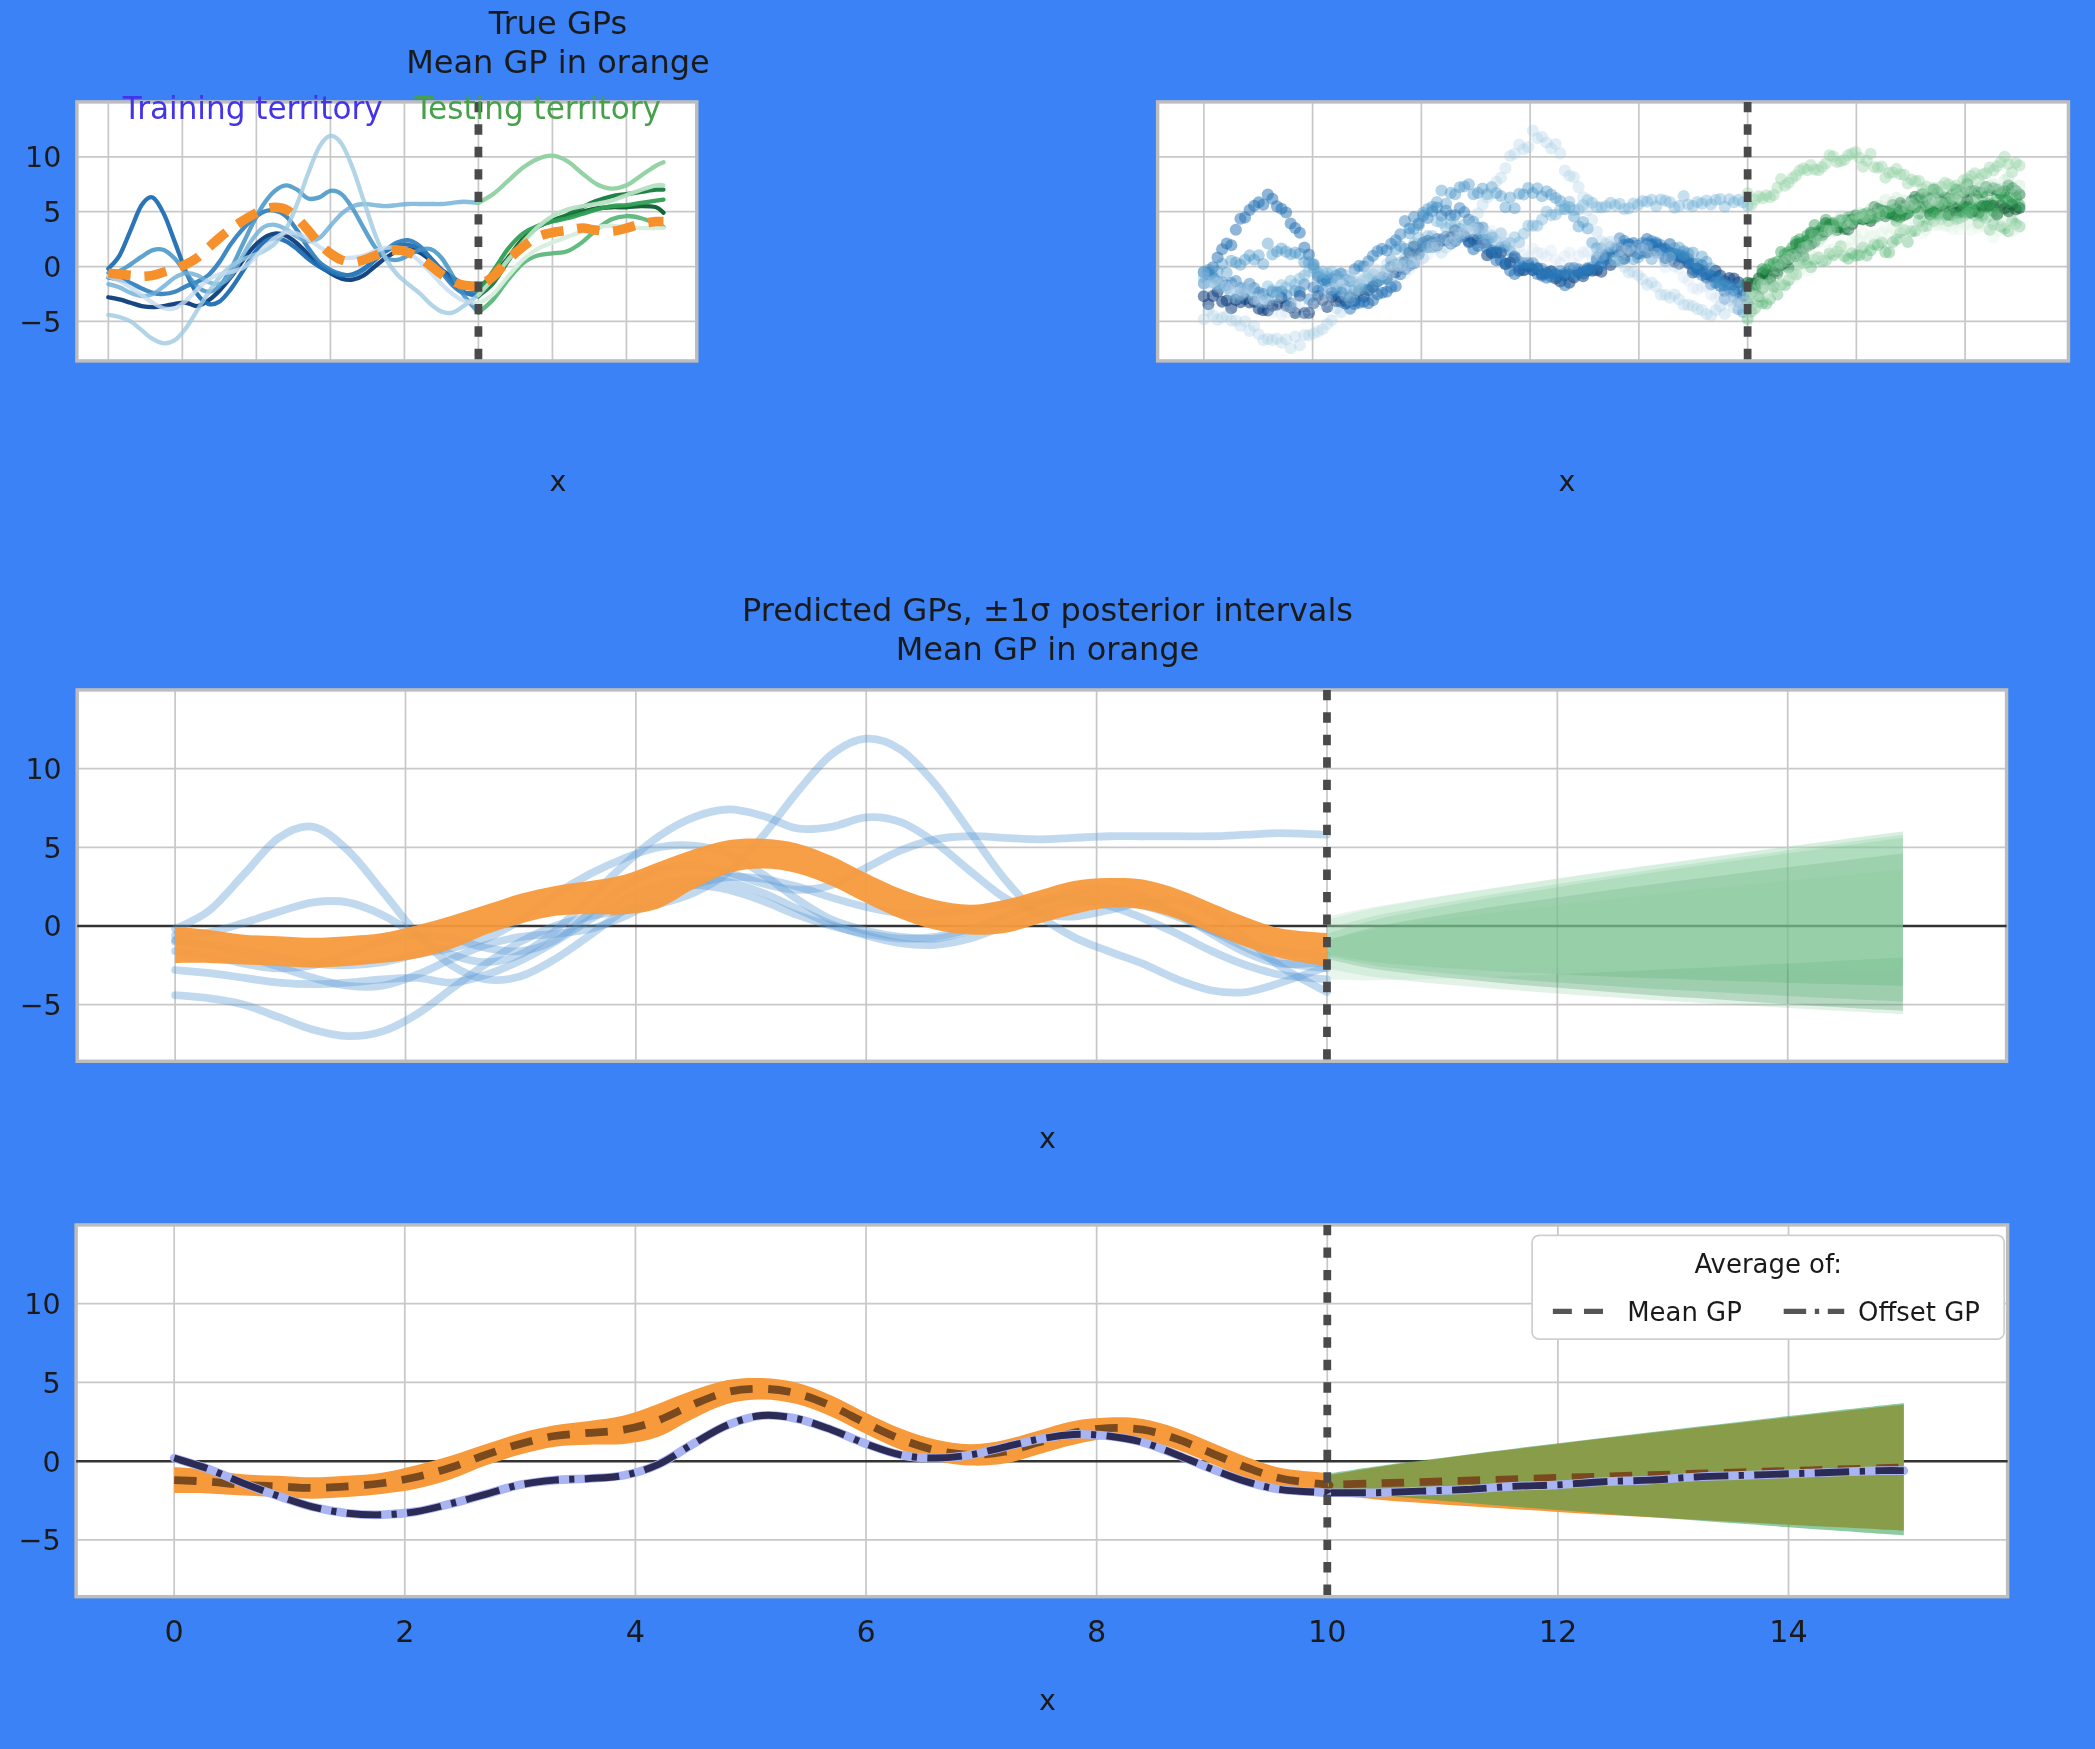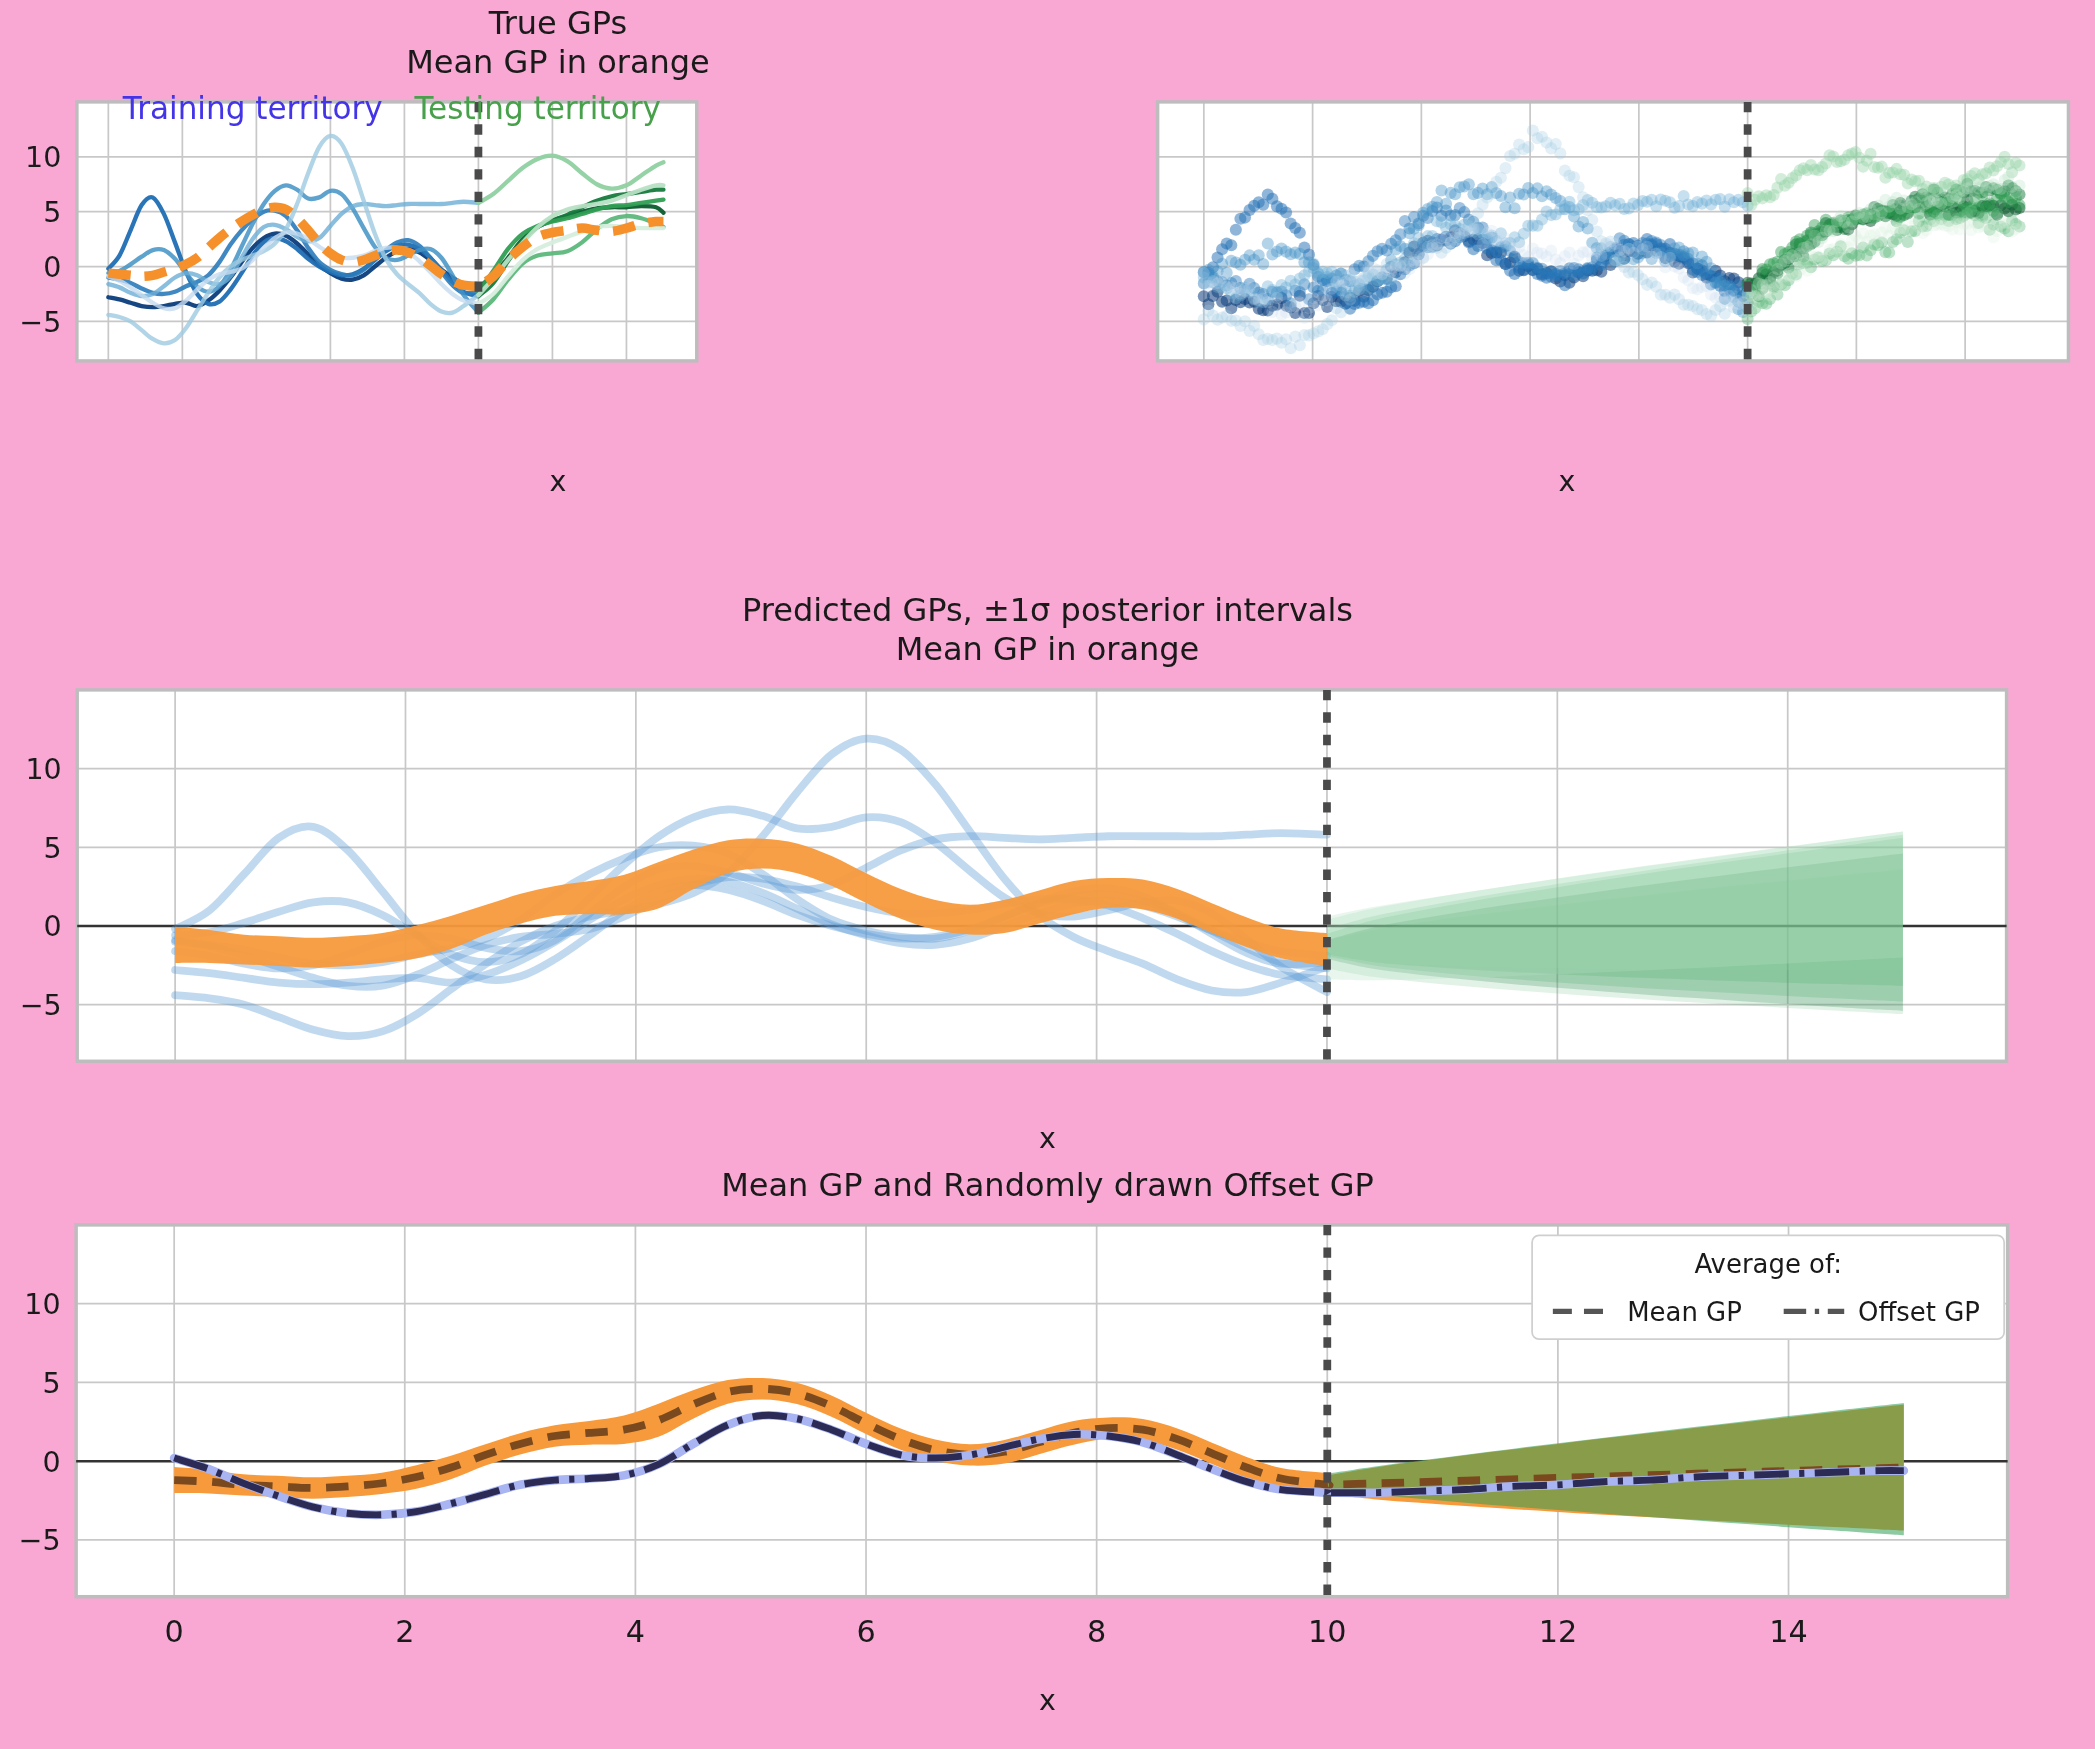--- a/index.html
+++ b/index.html
@@ -1,17 +1,17 @@
 <!DOCTYPE html>
 <html style="font-size:14px"><head>
 <meta charset="utf-8">
 <style>
   html,body{margin:0;padding:0;background:#ffffff;}
   body{width:2095px;height:1749px;font-family:"DejaVu Sans",sans-serif;color:#222222;overflow:hidden;}
-  .figure{position:relative;width:2095px;height:1749px;background:#f9a8d4;}
+  .figure{position:relative;width:2095px;height:1749px;background:#3b82f6;}
   .panel{position:absolute;}
   .ptitle{position:absolute;text-align:center;font-size:32px;line-height:39px;color:#1a1a1a;
           font-family:"DejaVu Sans",sans-serif;white-space:pre-line;}
   .xlabel{position:absolute;text-align:center;font-size:28.5px;color:#1a1a1a;}
   .tick{font-size:33px;fill:#1a1a1a;font-family:"DejaVu Sans",sans-serif;}
   .xtick{font-size:35px;fill:#1a1a1a;font-family:"DejaVu Sans",sans-serif;}
   svg{display:block;overflow:visible;}
   .terr{font-size:36px;font-family:"DejaVu Sans",sans-serif;}
   .legend-box{fill:#ffffff;stroke:#cfcfcf;stroke-width:2;}
   .legend-txt{font-size:30px;fill:#1a1a1a;font-family:"DejaVu Sans",sans-serif;}
@@ -1481,21 +1481,20 @@
         <path d="M 1535.10 290.42 C 1543.99 287.81, 1570.66 279.21, 1588.45 274.78 C 1606.23 270.35, 1624.01 267.29, 1641.80 263.84 C 1659.58 260.39, 1677.36 257.22, 1695.15 254.07 C 1712.93 250.93, 1730.71 247.94, 1748.50 244.99 C 1766.28 242.04, 1784.06 239.18, 1801.84 236.37 C 1819.63 233.55, 1837.41 230.80, 1855.19 228.09 C 1872.98 225.37, 1890.76 222.71, 1908.54 220.08 C 1926.33 217.45, 1944.11 214.86, 1961.89 212.30 C 1979.68 209.74, 1997.46 207.21, 2015.24 204.70 C 2033.02 202.20, 2050.81 199.73, 2068.59 197.27 C 2086.37 194.82, 2104.16 192.39, 2121.94 189.98 C 2139.72 187.57, 2161.95 184.60, 2175.29 182.81 C 2188.63 181.03, 2197.52 179.86, 2201.96 179.27 L 2201.96 368.76 C 2197.52 368.56, 2188.63 368.17, 2175.29 367.55 C 2161.95 366.94, 2139.72 365.91, 2121.94 365.05 C 2104.16 364.20, 2086.37 363.32, 2068.59 362.42 C 2050.81 361.52, 2033.02 360.61, 2015.24 359.66 C 1997.46 358.71, 1979.68 357.73, 1961.89 356.73 C 1944.11 355.72, 1926.33 354.68, 1908.54 353.61 C 1890.76 352.53, 1872.98 351.42, 1855.19 350.27 C 1837.41 349.11, 1819.63 347.91, 1801.84 346.65 C 1784.06 345.39, 1766.28 344.09, 1748.50 342.69 C 1730.71 341.30, 1712.93 339.86, 1695.15 338.27 C 1677.36 336.68, 1659.58 335.07, 1641.80 333.17 C 1624.01 331.28, 1606.23 329.77, 1588.45 326.90 C 1570.66 324.02, 1543.99 317.75, 1535.10 315.92 Z" fill="#2f9e53" fill-opacity="0.2" stroke="none"></path>
         <path d="M 1535.10 284.95 C 1543.99 282.49, 1570.66 274.43, 1588.45 270.21 C 1606.23 265.99, 1624.01 262.99, 1641.80 259.64 C 1659.58 256.29, 1677.36 253.19, 1695.15 250.12 C 1712.93 247.05, 1730.71 244.11, 1748.50 241.20 C 1766.28 238.30, 1784.06 235.48, 1801.84 232.69 C 1819.63 229.91, 1837.41 227.19, 1855.19 224.49 C 1872.98 221.80, 1890.76 219.15, 1908.54 216.53 C 1926.33 213.91, 1944.11 211.33, 1961.89 208.77 C 1979.68 206.22, 1997.46 203.69, 2015.24 201.18 C 2033.02 198.67, 2050.81 196.19, 2068.59 193.73 C 2086.37 191.27, 2104.16 188.83, 2121.94 186.41 C 2139.72 183.99, 2161.95 180.99, 2175.29 179.20 C 2188.63 177.40, 2197.52 176.22, 2201.96 175.63 L 2201.96 350.54 C 2197.52 350.43, 2188.63 350.23, 2175.29 349.89 C 2161.95 349.55, 2139.72 348.99, 2121.94 348.51 C 2104.16 348.03, 2086.37 347.53, 2068.59 347.01 C 2050.81 346.49, 2033.02 345.96, 2015.24 345.39 C 1997.46 344.83, 1979.68 344.25, 1961.89 343.63 C 1944.11 343.02, 1926.33 342.38, 1908.54 341.70 C 1890.76 341.03, 1872.98 340.32, 1855.19 339.57 C 1837.41 338.82, 1819.63 338.05, 1801.84 337.20 C 1784.06 336.36, 1766.28 335.49, 1748.50 334.53 C 1730.71 333.57, 1712.93 332.57, 1695.15 331.44 C 1677.36 330.31, 1659.58 329.16, 1641.80 327.75 C 1624.01 326.35, 1606.23 325.29, 1588.45 323.01 C 1570.66 320.74, 1543.99 315.59, 1535.10 314.10 Z" fill="#2f9e53" fill-opacity="0.18" stroke="none"></path>
         <path d="M 1535.10 297.70 C 1543.99 295.69, 1570.66 288.99, 1588.45 285.60 C 1606.23 282.21, 1624.01 279.94, 1641.80 277.35 C 1659.58 274.77, 1677.36 272.41, 1695.15 270.08 C 1712.93 267.75, 1730.71 265.54, 1748.50 263.36 C 1766.28 261.18, 1784.06 259.09, 1801.84 257.02 C 1819.63 254.95, 1837.41 252.95, 1855.19 250.96 C 1872.98 248.98, 1890.76 247.05, 1908.54 245.13 C 1926.33 243.22, 1944.11 241.34, 1961.89 239.49 C 1979.68 237.63, 1997.46 235.80, 2015.24 233.99 C 2033.02 232.18, 2050.81 230.40, 2068.59 228.63 C 2086.37 226.87, 2104.16 225.12, 2121.94 223.39 C 2139.72 221.66, 2161.95 219.53, 2175.29 218.25 C 2188.63 216.97, 2197.52 216.13, 2201.96 215.71 L 2201.96 383.34 C 2197.52 383.11, 2188.63 382.67, 2175.29 381.97 C 2161.95 381.27, 2139.72 380.11, 2121.94 379.16 C 2104.16 378.21, 2086.37 377.24, 2068.59 376.25 C 2050.81 375.26, 2033.02 374.25, 2015.24 373.22 C 1997.46 372.19, 1979.68 371.14, 1961.89 370.06 C 1944.11 368.98, 1926.33 367.88, 1908.54 366.74 C 1890.76 365.61, 1872.98 364.45, 1855.19 363.25 C 1837.41 362.04, 1819.63 360.81, 1801.84 359.52 C 1784.06 358.23, 1766.28 356.91, 1748.50 355.52 C 1730.71 354.12, 1712.93 352.68, 1695.15 351.13 C 1677.36 349.57, 1659.58 348.00, 1641.80 346.19 C 1624.01 344.38, 1606.23 342.89, 1588.45 340.27 C 1570.66 337.66, 1543.99 332.13, 1535.10 330.50 Z" fill="#5cb87b" fill-opacity="0.18" stroke="none"></path>
         <path d="M 1535.10 274.02 C 1543.99 271.86, 1570.66 264.82, 1588.45 261.06 C 1606.23 257.29, 1624.01 254.50, 1641.80 251.44 C 1659.58 248.37, 1677.36 245.50, 1695.15 242.66 C 1712.93 239.81, 1730.71 237.07, 1748.50 234.35 C 1766.28 231.64, 1784.06 229.00, 1801.84 226.38 C 1819.63 223.77, 1837.41 221.20, 1855.19 218.66 C 1872.98 216.11, 1890.76 213.61, 1908.54 211.12 C 1926.33 208.64, 1944.11 206.18, 1961.89 203.75 C 1979.68 201.31, 1997.46 198.90, 2015.24 196.51 C 2033.02 194.11, 2050.81 191.74, 2068.59 189.38 C 2086.37 187.02, 2104.16 184.68, 2121.94 182.36 C 2139.72 180.03, 2161.95 177.15, 2175.29 175.42 C 2188.63 173.69, 2197.52 172.56, 2201.96 171.98 L 2201.96 332.32 C 2197.52 332.33, 2188.63 332.36, 2175.29 332.38 C 2161.95 332.40, 2139.72 332.44, 2121.94 332.44 C 2104.16 332.45, 2086.37 332.44, 2068.59 332.41 C 2050.81 332.39, 2033.02 332.35, 2015.24 332.29 C 1997.46 332.22, 1979.68 332.14, 1961.89 332.04 C 1944.11 331.94, 1926.33 331.82, 1908.54 331.66 C 1890.76 331.51, 1872.98 331.34, 1855.19 331.13 C 1837.41 330.92, 1819.63 330.68, 1801.84 330.40 C 1784.06 330.11, 1766.28 329.80, 1748.50 329.42 C 1730.71 329.04, 1712.93 328.63, 1695.15 328.12 C 1677.36 327.60, 1659.58 327.07, 1641.80 326.33 C 1624.01 325.60, 1606.23 325.14, 1588.45 323.71 C 1570.66 322.28, 1543.99 318.74, 1535.10 317.75 Z" fill="#8fd0a0" fill-opacity="0.22" stroke="none"></path>
         <path d="M 1535.10 270.37 C 1543.99 268.56, 1570.66 262.78, 1588.45 259.50 C 1606.23 256.23, 1624.01 253.56, 1641.80 250.72 C 1659.58 247.88, 1677.36 245.17, 1695.15 242.46 C 1712.93 239.76, 1730.71 237.12, 1748.50 234.51 C 1766.28 231.89, 1784.06 229.31, 1801.84 226.75 C 1819.63 224.20, 1837.41 221.67, 1855.19 219.16 C 1872.98 216.64, 1890.76 214.15, 1908.54 211.68 C 1926.33 209.20, 1944.11 206.74, 1961.89 204.30 C 1979.68 201.85, 1997.46 199.42, 2015.24 197.00 C 2033.02 194.58, 2050.81 192.18, 2068.59 189.78 C 2086.37 187.38, 2104.16 185.00, 2121.94 182.62 C 2139.72 180.24, 2161.95 177.29, 2175.29 175.52 C 2188.63 173.74, 2197.52 172.57, 2201.96 171.98 L 2201.96 317.75 C 2197.52 317.98, 2188.63 318.46, 2175.29 319.17 C 2161.95 319.87, 2139.72 321.05, 2121.94 321.98 C 2104.16 322.90, 2086.37 323.82, 2068.59 324.73 C 2050.81 325.63, 2033.02 326.53, 2015.24 327.42 C 1997.46 328.30, 1979.68 329.17, 1961.89 330.03 C 1944.11 330.89, 1926.33 331.74, 1908.54 332.57 C 1890.76 333.39, 1872.98 334.21, 1855.19 335.00 C 1837.41 335.79, 1819.63 336.57, 1801.84 337.31 C 1784.06 338.06, 1766.28 338.79, 1748.50 339.47 C 1730.71 340.16, 1712.93 340.83, 1695.15 341.43 C 1677.36 342.03, 1659.58 342.62, 1641.80 343.08 C 1624.01 343.55, 1606.23 344.18, 1588.45 344.21 C 1570.66 344.24, 1543.99 343.41, 1535.10 343.25 Z" fill="#b7e0c4" fill-opacity="0.3" stroke="none"></path>
         <line x1="1535.0985074626867" y1="8" x2="1535.0985074626867" y2="438" stroke="#4a4a4a" stroke-width="9" stroke-dasharray="12 14" stroke-linecap="butt"></line>
       </svg>
   </div>
   <div class="xlabel" style="left:0px;top:1122px;width:2095px;">x</div>
 
-  <div class="ptitle" style="left:0px;top:1166px;width:2095px;">Mean GP and Randomly drawn Offset GP</div>
   <div class="panel" style="left:0;top:1218px;">
     <svg id="svg-p4" width="2095" height="415" viewBox="0 0 2423 480">
         <rect x="88" y="8" width="2234" height="430" fill="#ffffff"></rect>
         <line x1="201.36716417910446" y1="8" x2="201.36716417910446" y2="438" stroke="#c8c8c8" stroke-width="2"></line>
         <line x1="468.1134328358209" y1="8" x2="468.1134328358209" y2="438" stroke="#c8c8c8" stroke-width="2"></line>
         <line x1="734.8597014925373" y1="8" x2="734.8597014925373" y2="438" stroke="#c8c8c8" stroke-width="2"></line>
         <line x1="1001.6059701492537" y1="8" x2="1001.6059701492537" y2="438" stroke="#c8c8c8" stroke-width="2"></line>
         <line x1="1268.3522388059703" y1="8" x2="1268.3522388059703" y2="438" stroke="#c8c8c8" stroke-width="2"></line>
         <line x1="1535.0985074626867" y1="8" x2="1535.0985074626867" y2="438" stroke="#c8c8c8" stroke-width="2"></line>
         <line x1="1801.844776119403" y1="8" x2="1801.844776119403" y2="438" stroke="#c8c8c8" stroke-width="2"></line>

